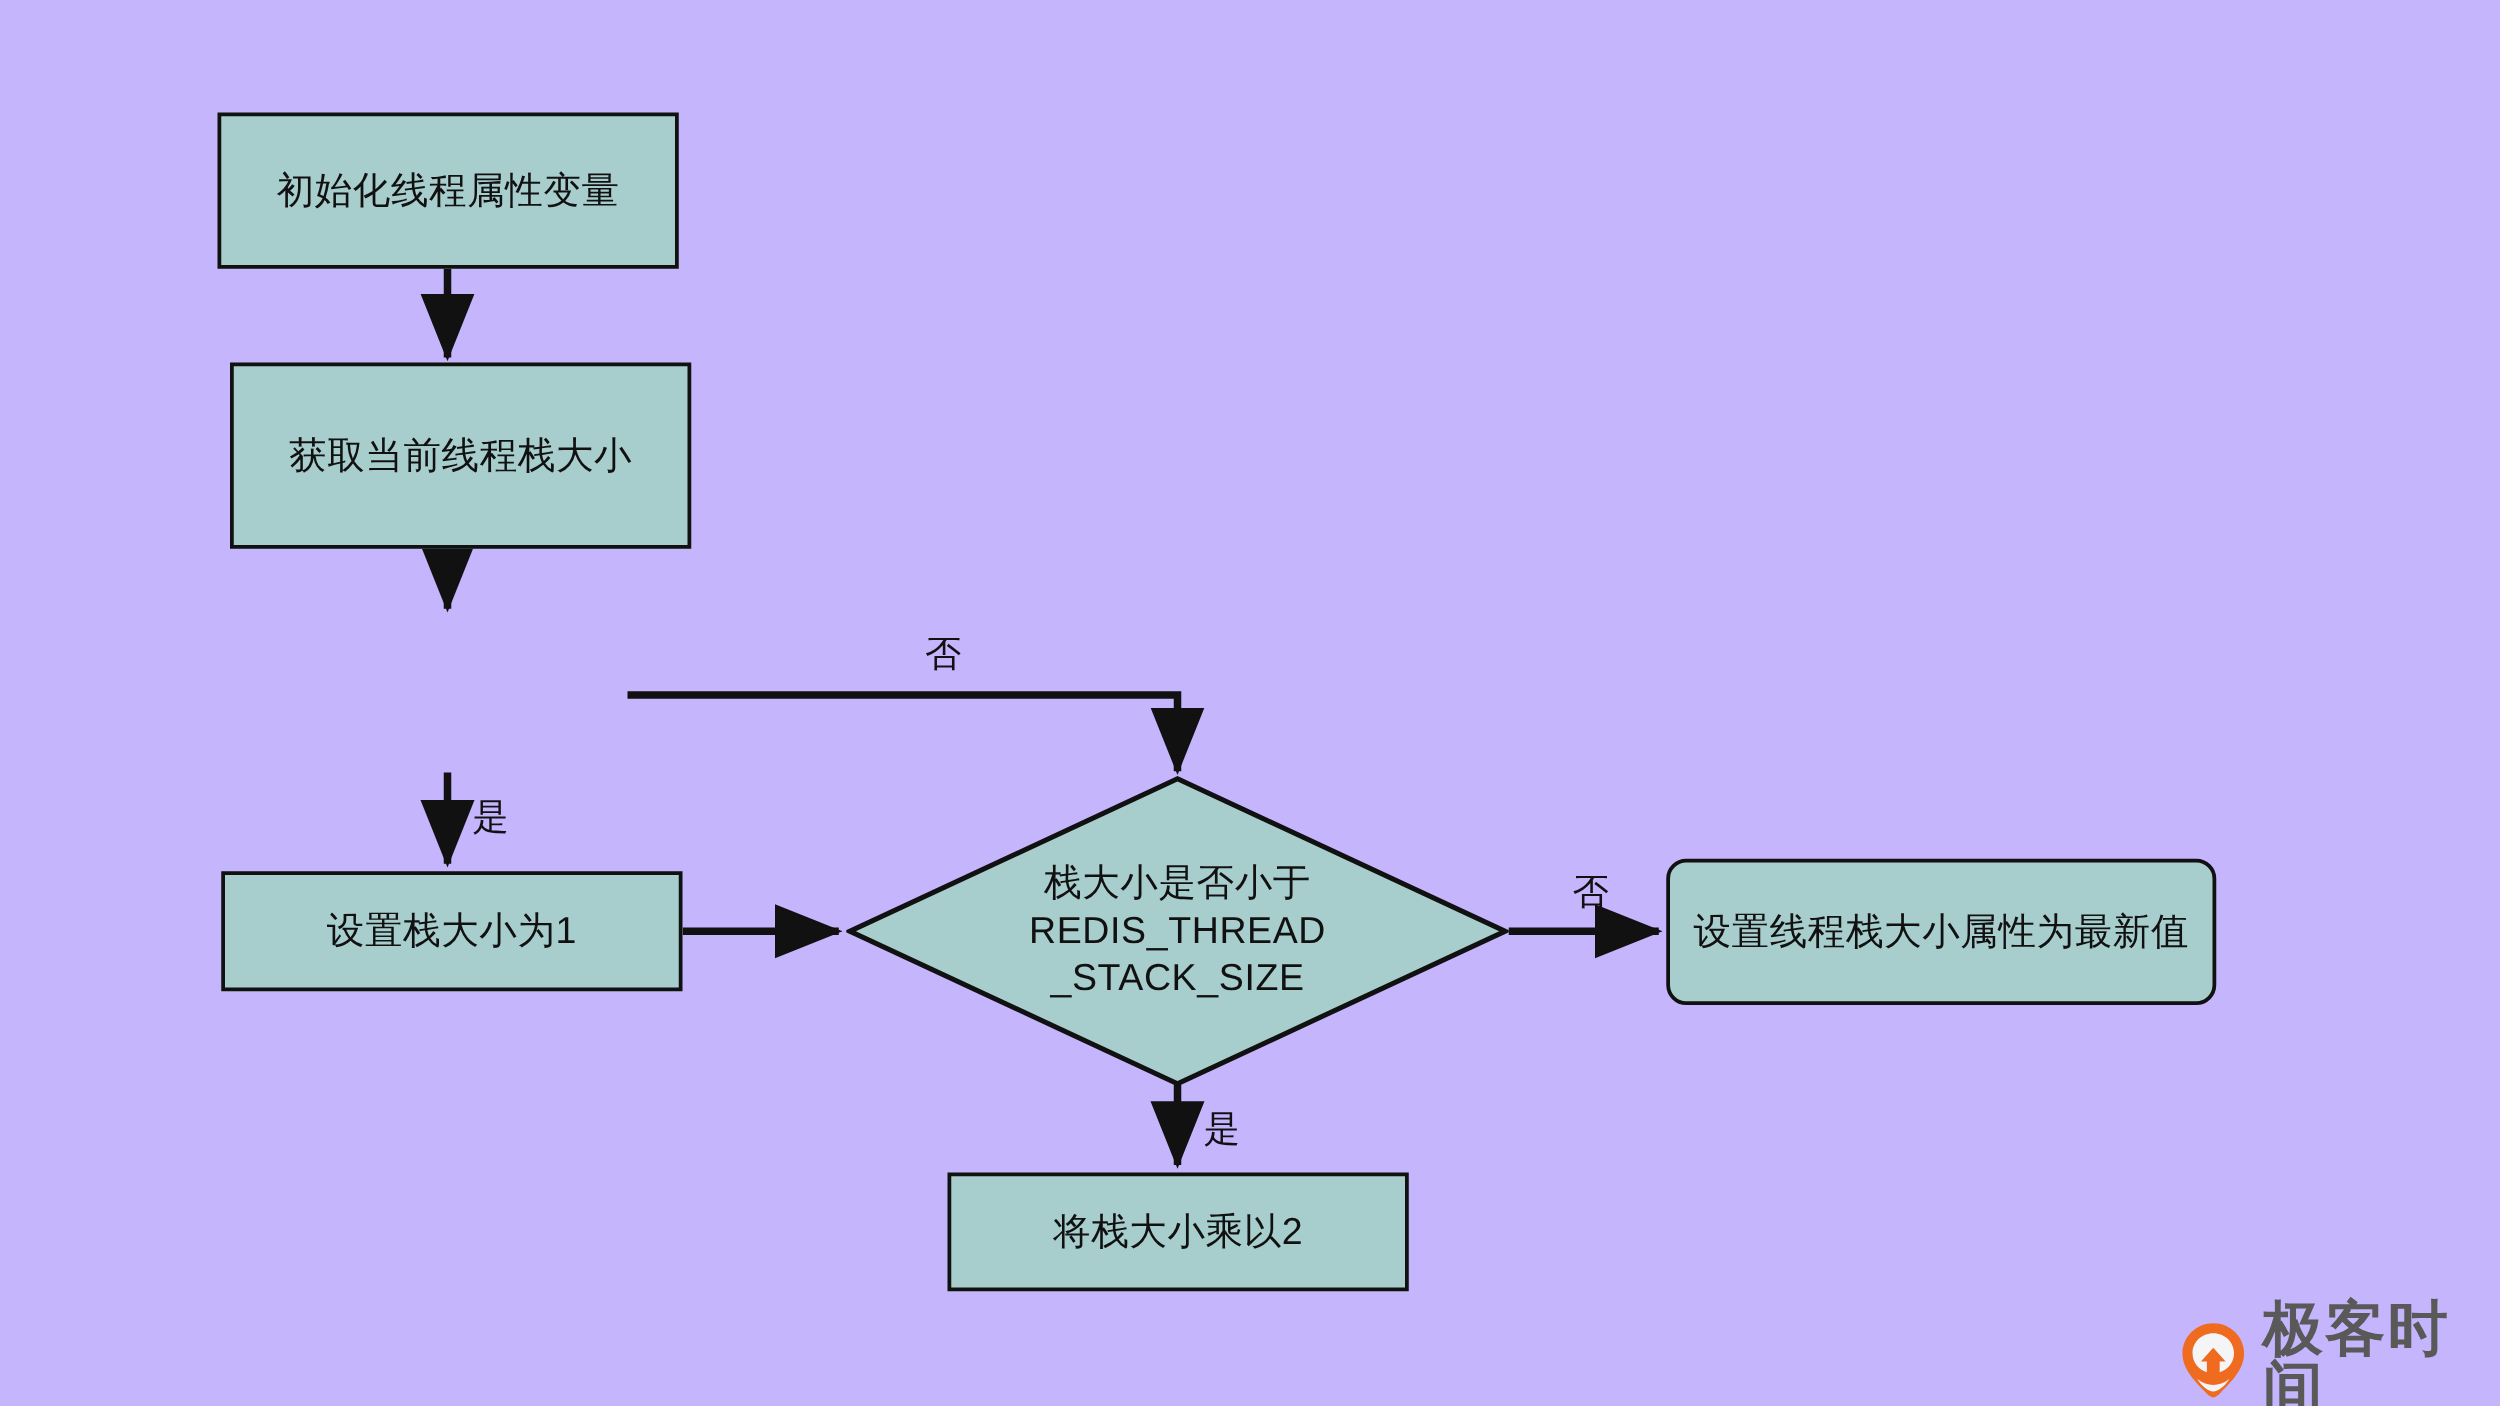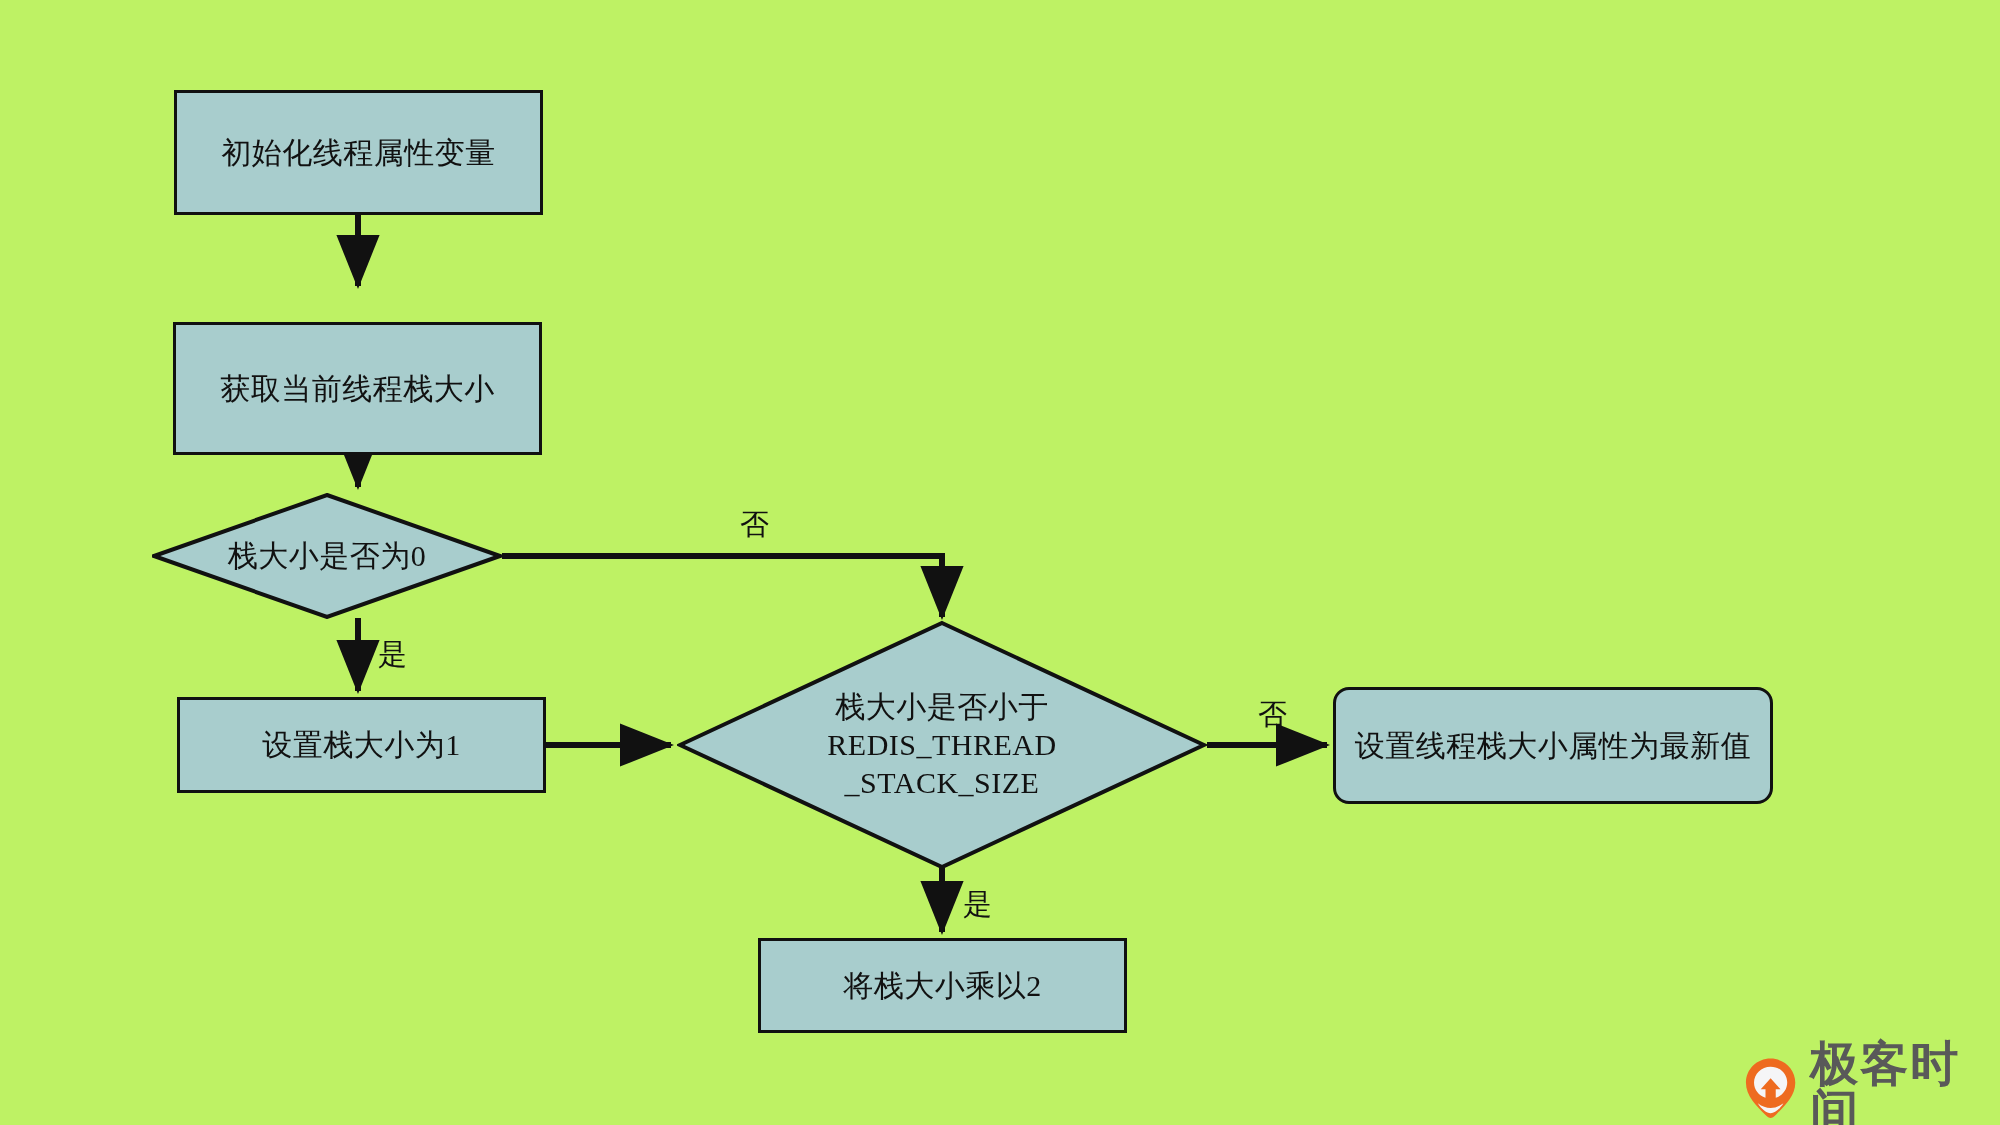--- a/index.html
+++ b/index.html
@@ -4,23 +4,23 @@
 <style>
   html, body {
     margin: 0;
     padding: 0;
     background: #ffffff;
   }
   #canvas {
     position: relative;
     width: 2000px;
     height: 1125px;
-    background: #bef264;
+    background: #c4b5fd;
     overflow: hidden;
-    font-family: Liberation Serif, serif;
+    font-family: Liberation Sans, sans-serif;
   }
   svg.edges {
     position: absolute;
     left: 0;
     top: 0;
     width: 2000px;
     height: 1125px;
     pointer-events: none;
   }
   .node {
@@ -100,30 +100,24 @@
 
     <line x1="942" y1="868" x2="942" y2="932" stroke="#111111" stroke-width="6" marker-end="url(#arrow)"></line>
 
     <line x1="1207" y1="745" x2="1327" y2="745" stroke="#111111" stroke-width="6" marker-end="url(#arrow)"></line>
   </svg>
 
   <div class="node process" style="left:174px; top:90px; width:369px; height:125px;">
     <span>初始化线程属性变量</span>
   </div>
 
-  <div class="node process" style="left:173px; top:290px; width:369px; height:133px;margin-top:32px;">
+  <div class="node process" style="left:184px; top:290px; width:369px; height:149px;">
     <span>获取当前线程栈大小</span>
   </div>
 
-  <div class="node decision" style="left:152px; top:493px; width:350px; height:126px;">
-    <svg class="diamond-svg" width="350" height="126" viewBox="0 0 350 126">
-      <polygon points="175,2 348,63 175,124 2,63" fill="#a8cdcd" stroke="#111111" stroke-width="4"></polygon>
-    </svg>
-    <span class="diamond-label">栈大小是否为0</span>
-  </div>
 
   <div class="node process" style="left:177px; top:697px; width:369px; height:96px;">
     <span>设置栈大小为1</span>
   </div>
 
   <div class="node decision" style="left:677px; top:620px; width:530px; height:250px;text-align:center;">
     <svg class="diamond-svg" width="530" height="250" viewBox="0 0 530 250">
       <polygon points="265,3 527,125 265,247 3,125" fill="#a8cdcd" stroke="#111111" stroke-width="4"></polygon>
     </svg>
     <span class="diamond-label">栈大小是否小于

